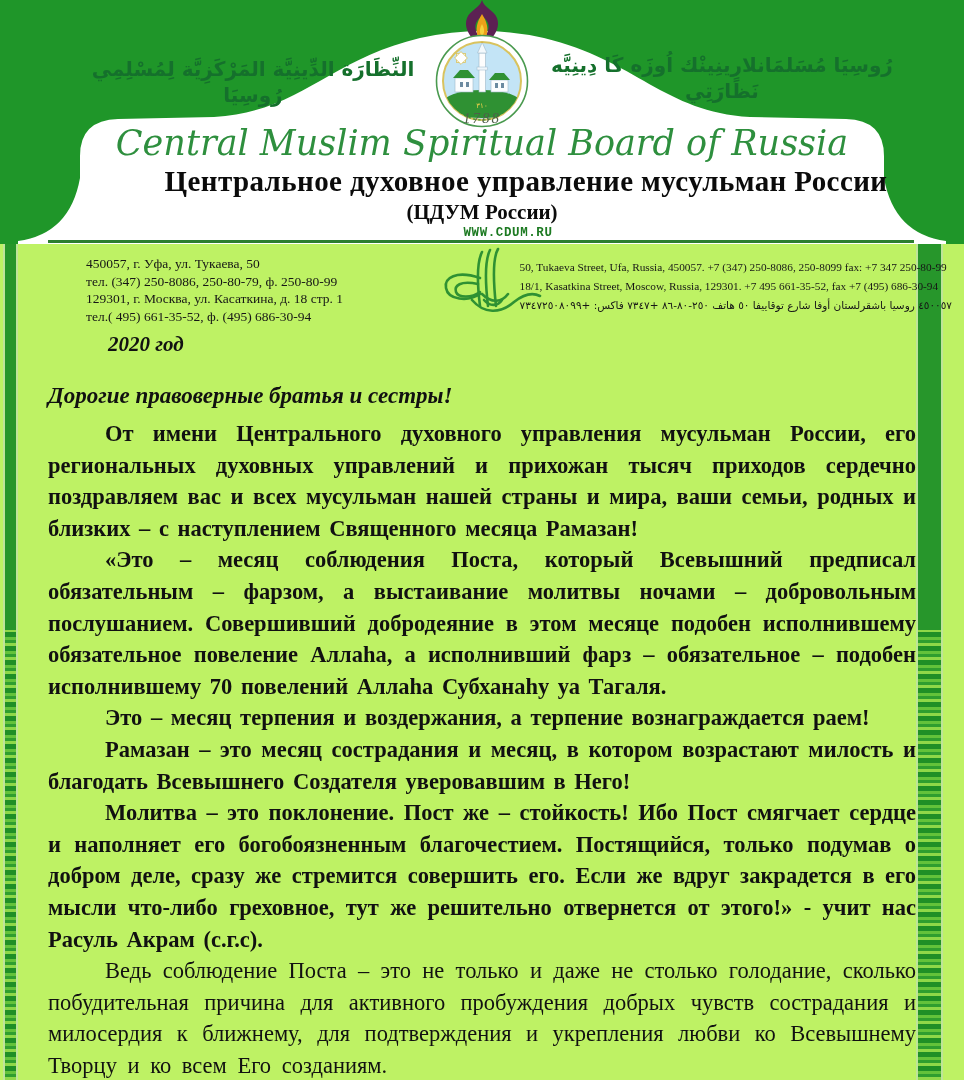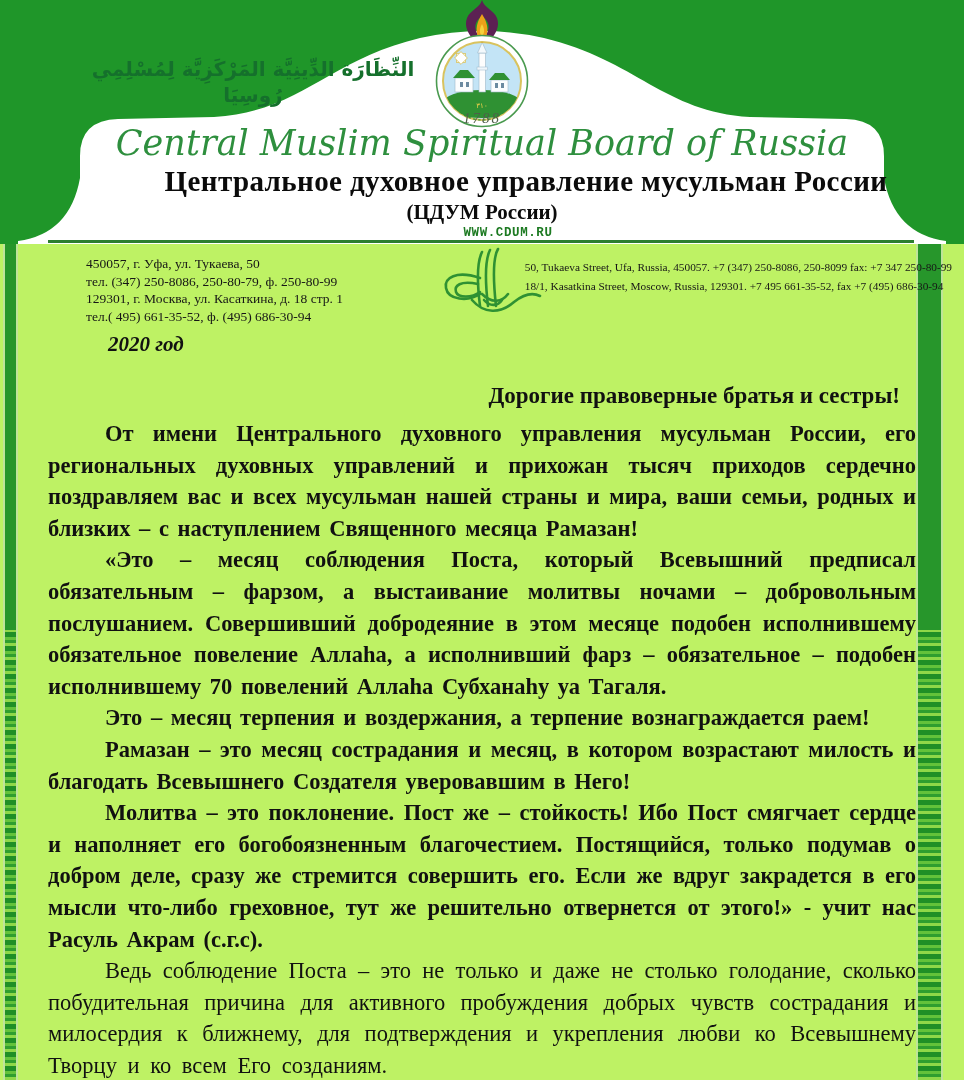--- a/index.html
+++ b/index.html
@@ -70,21 +70,21 @@
   .addr-ru { position:absolute; left:2px; top:5px; font-size:13.5px; line-height:17.5px; color:#161616; }
   .addr-ru div { white-space:nowrap; }
   .tughra { position:absolute; left:352px; top:-6px; }
   .addr-en { position:absolute; right:0; top:8px; font-size:11.3px; line-height:19px; color:#161616; text-align:left; }
   .addr-en div { white-space:nowrap; }
   .addr-ar { direction:rtl; font-family:"DejaVu Sans",sans-serif; font-size:10.5px; }
 
   
   .date { position:absolute; top:332px; left:108px; font-weight:bold; font-style:italic; font-size:21px; }
   .letter-body { position:absolute; top:383px; left:48px; width:868px; }
-  .salutation { margin:0 16px 9px 0; text-align:right; font-weight:bold; font-size:23px; }
+  .salutation { margin:0 0 9px 0; text-align:left; font-weight:bold; font-style:italic; font-size:23px; }
   .letter-body p {
     margin:0; font-size:22.5px; font-weight:bold; line-height:31.6px;
     text-align:justify; text-indent:57px; word-spacing:3px;
   }
   .letter-body p.italic { font-weight:normal; word-spacing:5px; }
 </style>
 </head>
 <body>
 
 <div class="page">
@@ -100,20 +100,21 @@
         M 946 244 L 946 241 Q 894 234 884 178 L 884 244 Z"></path>
     </svg>
 
     <svg class="tulip" width="44" height="48" viewBox="0 0 44 48" xmlns="http://www.w3.org/2000/svg">
       <path fill="#5c2153" d="M22 0 C20 8 10 10 7 18 C4 26 8 34 14 40 L18 35 C14 28 14 22 22 16 C30 22 30 28 26 35 L30 40 C36 34 40 26 37 18 C34 10 24 8 22 0 Z"></path>
       <path fill="#eda019" d="M22 14 C17 22 15 29 18 37 Q22 43 26 37 C29 29 27 22 22 14 Z"></path>
       <path fill="#f6d23c" d="M22 24 C20 28 19 31 21 35 Q22 38 23 35 C25 31 24 28 22 24 Z"></path>
     </svg>
 
     <div class="arabic-left" dir="rtl">النِّظَارَة الدِّينِيَّة المَرْكَزِيَّة لِمُسْلِمِي رُوسِيَا</div>
+    <div class="arabic-right" dir="rtl">رُوسِيَا مُسَلمَانلارِينِينْك اُوزَه كَا دِينِيَّه نَظَارَتِي</div>
 
     <svg class="logo" width="94" height="94" viewBox="0 0 94 94" xmlns="http://www.w3.org/2000/svg">
       <defs>
           <clipPath id="inner">
             <circle cx="47" cy="47" r="39"></circle>
           </clipPath>
         </defs>
       <circle cx="47" cy="47" r="45.5" fill="#ffffff" stroke="#4a9a4f" stroke-width="1.6"></circle>
       <circle cx="47" cy="47" r="39" fill="#c3e4f6" stroke="#d9c35e" stroke-width="2"></circle>
       <g clip-path="url(#inner)">
@@ -174,20 +175,21 @@
         <path d="M42 40 C24 36 18 42 20 48 C22 54 36 54 44 48"></path>
         <path d="M36 56 C48 70 64 70 78 58 C88 50 96 48 104 52"></path>
         <path d="M46 50 C56 60 66 58 72 50"></path>
         <path d="M48 56 C54 63 62 62 66 56"></path>
       </g>
     </svg>
 
     <div class="addr-en">
       <div>50, Tukaeva Street, Ufa, Russia, 450057. +7 (347) 250-8086, 250-8099 fax: +7 347 250-80-99</div>
       <div>18/1, Kasatkina Street, Moscow, Russia, 129301.  +7 495 661-35-52, fax +7 (495) 686-30-94</div>
+      <div class="addr-ar">٤٥٠٠٥٧ روسيا باشقرلستان أوفا شارع توقاييفا ٥٠ هاتف ٢٥٠-٨٠-٨٦ +٧٣٤٧ فاكس: +٧٣٤٧٢٥٠٨٠٩٩</div>
     </div>
   </div>
 
   <div class="date">2020 год</div>
 
   <div class="letter-body">
     <div class="salutation">Дорогие правоверные братья и сестры!</div>
     <p>От имени Центрального духовного управления мусульман России, его региональных духовных управлений и прихожан тысяч приходов сердечно поздравляем вас и всех мусульман нашей страны и мира, ваши семьи, родных и близких – с наступлением Священного месяца Рамазан!</p>
     <p>«Это – месяц соблюдения Поста, который Всевышний предписал обязательным – фарзом, а выстаивание молитвы ночами – добровольным послушанием. Совершивший добродеяние в этом месяце подобен исполнившему обязательное повеление Аллаhа, а исполнивший фарз – обязательное – подобен исполнившему 70 повелений Аллаhа Субханаhу уа Тагаля.</p>
     <p>Это – месяц терпения и воздержания, а терпение вознаграждается раем!</p>

